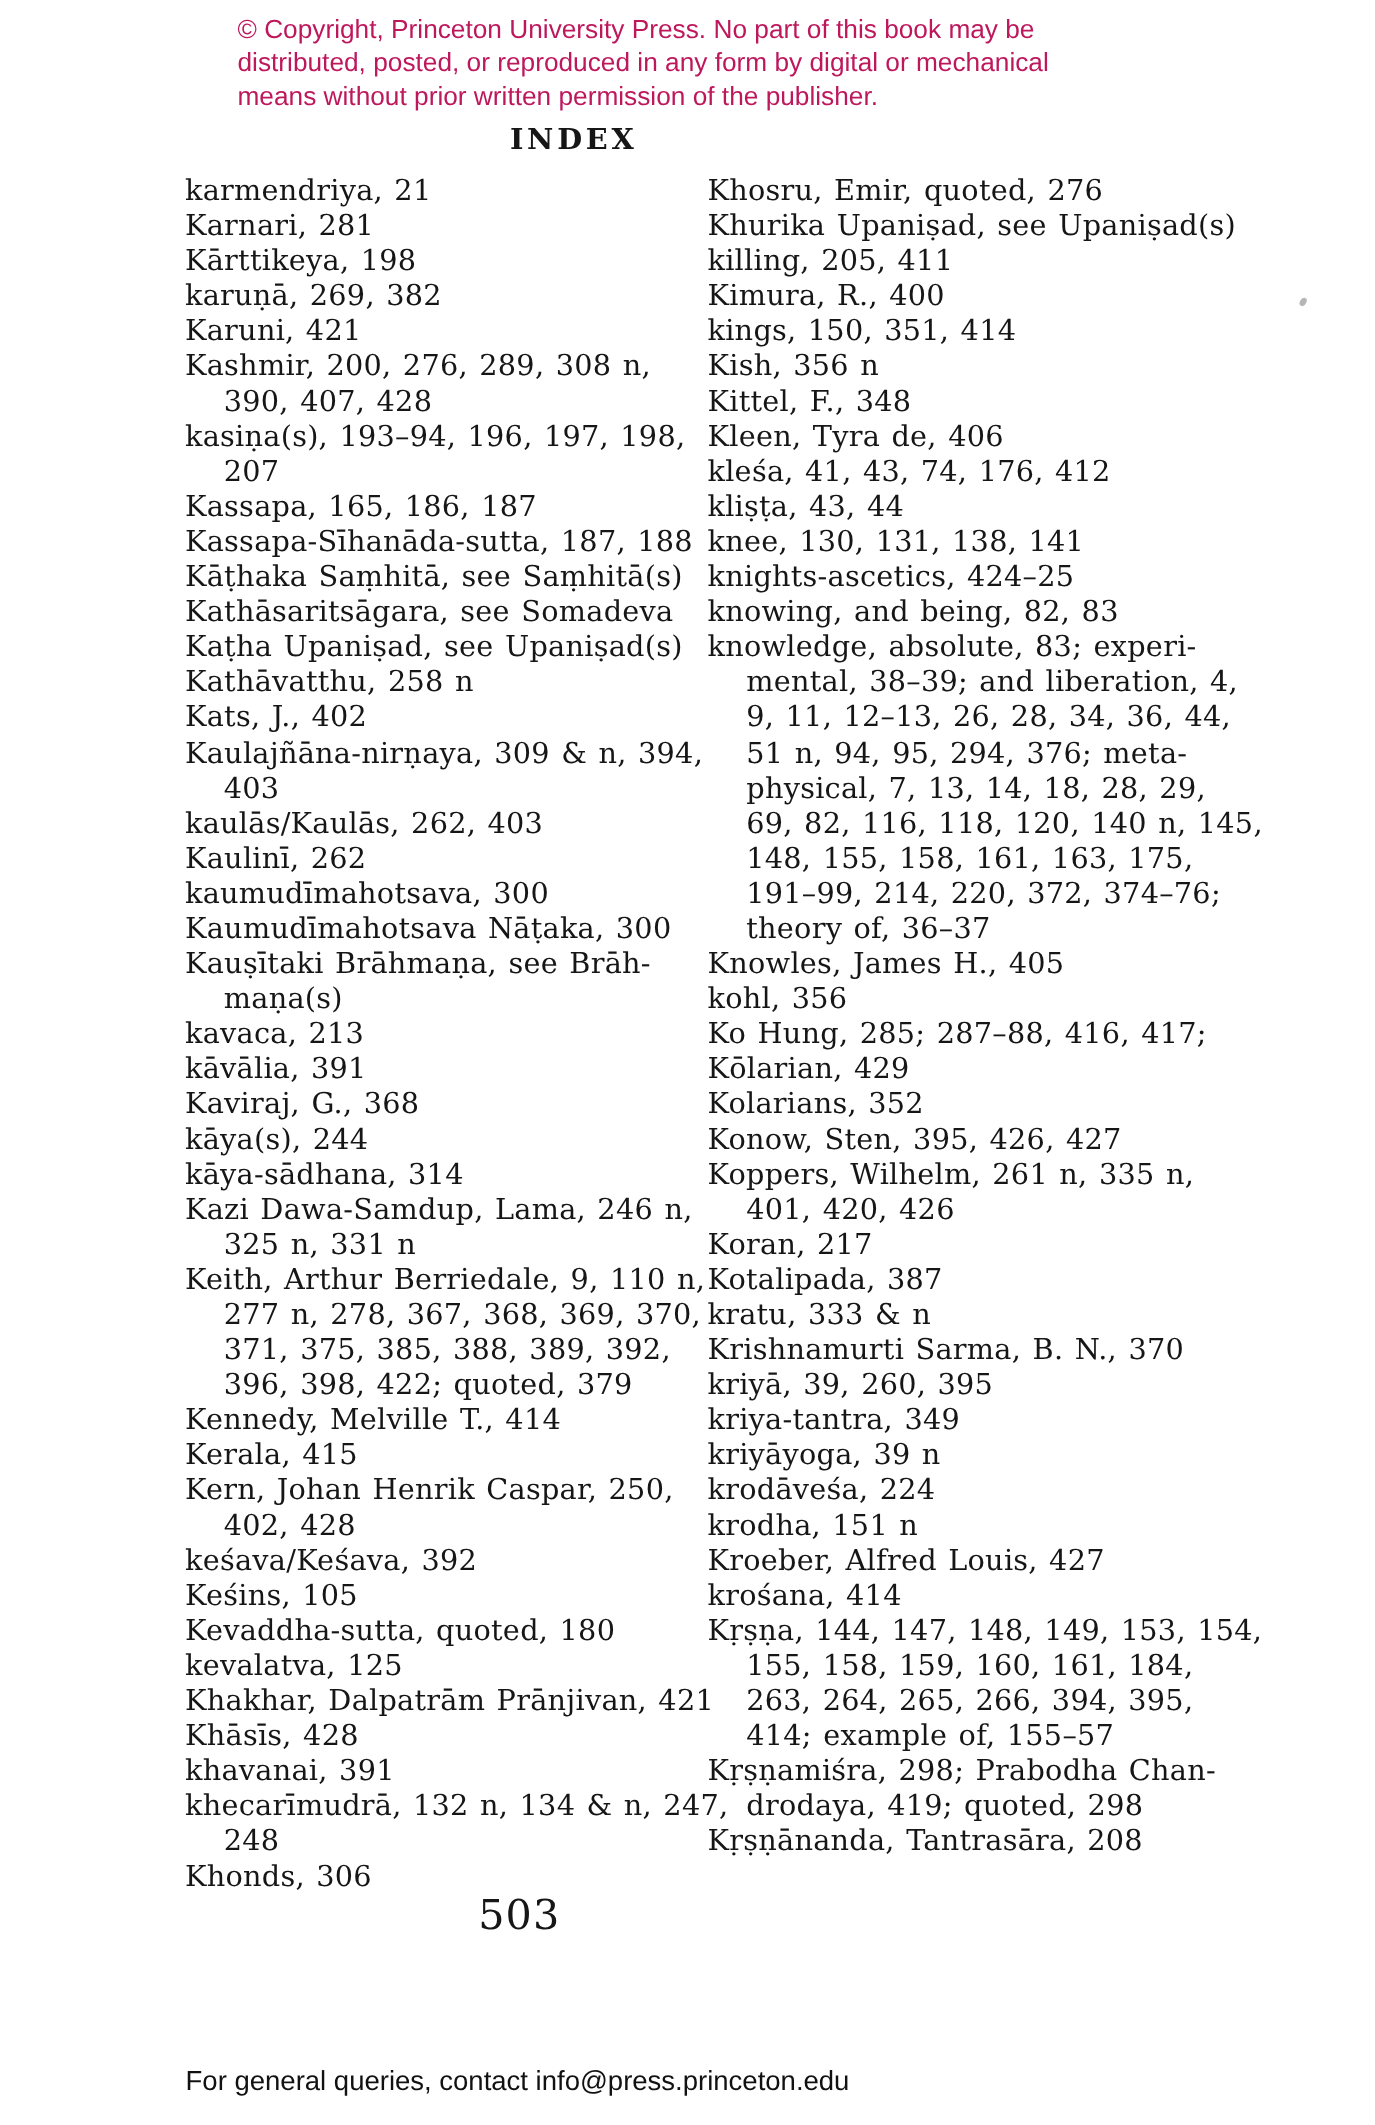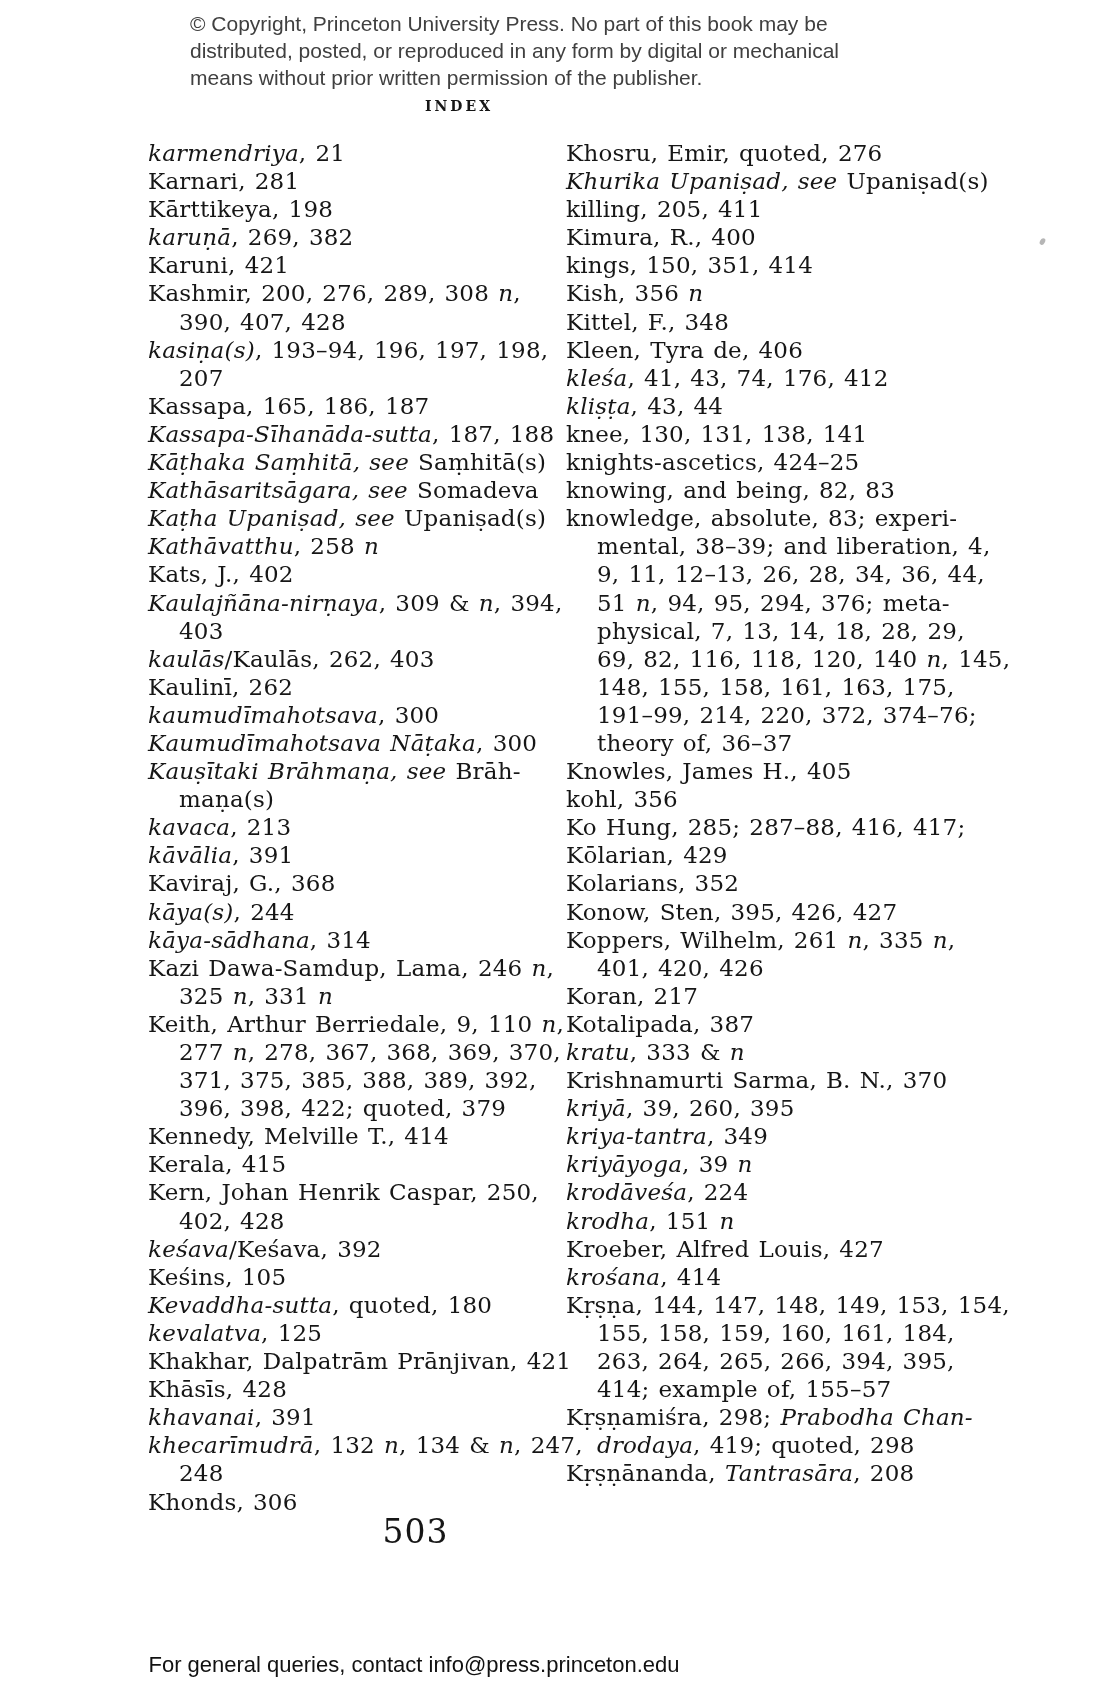--- a/index.html
+++ b/index.html
@@ -5,38 +5,38 @@
   html,body{margin:0;padding:0;}
   body{
     width:1100px;height:1700px;position:relative;
     background:#ffffff;color:#161616;
     font-family:"DejaVu Serif", serif;
     overflow:hidden;
   }
   .copyright{
     position:absolute;left:190px;top:10px;width:680px;
     font-family:"Liberation Sans", sans-serif;
-    font-size:21px;line-height:27px;color:#404040;
+    font-size:21px;line-height:27px;color:#be185d;
   }
   .page-title{
     position:absolute;top:98px;left:0;width:900px;
     text-align:center;padding-left:18px;box-sizing:border-box;
-    font-size:14px;font-weight:bold;letter-spacing:3px;
+    font-size:23px;font-weight:bold;letter-spacing:3px;
     font-family:"DejaVu Serif", serif;
   }
   .col{
     position:absolute;top:139px;
     font-size:23px;line-height:28.1px;
     letter-spacing:0.2px;word-spacing:1.6px;
   }
   .col-left{left:148px;width:408px;}
   .col-right{left:566px;width:450px;}
   p.ln{margin:0;white-space:nowrap;}
   p.ln.ind{padding-left:31px;}
-  .it{font-style:italic;}
+  .it{}
   .page-number{
     position:absolute;top:1512px;left:0;width:887px;
     text-align:center;padding-right:56px;box-sizing:border-box;
     font-size:33px;letter-spacing:1px;
   }
   .footer{
     position:absolute;top:1652px;left:0;width:904px;
     text-align:center;padding-right:76px;box-sizing:border-box;
     font-family:"Liberation Sans", sans-serif;
     font-size:22px;color:#111;

